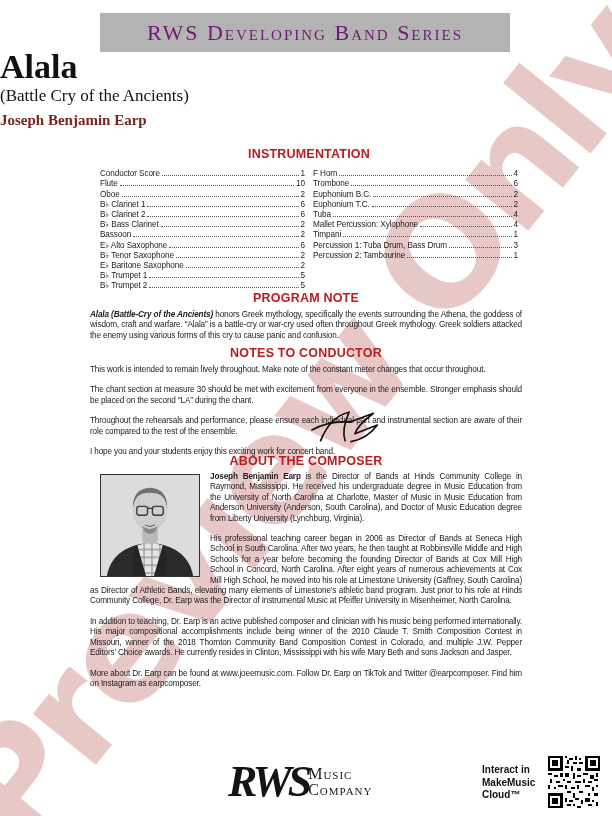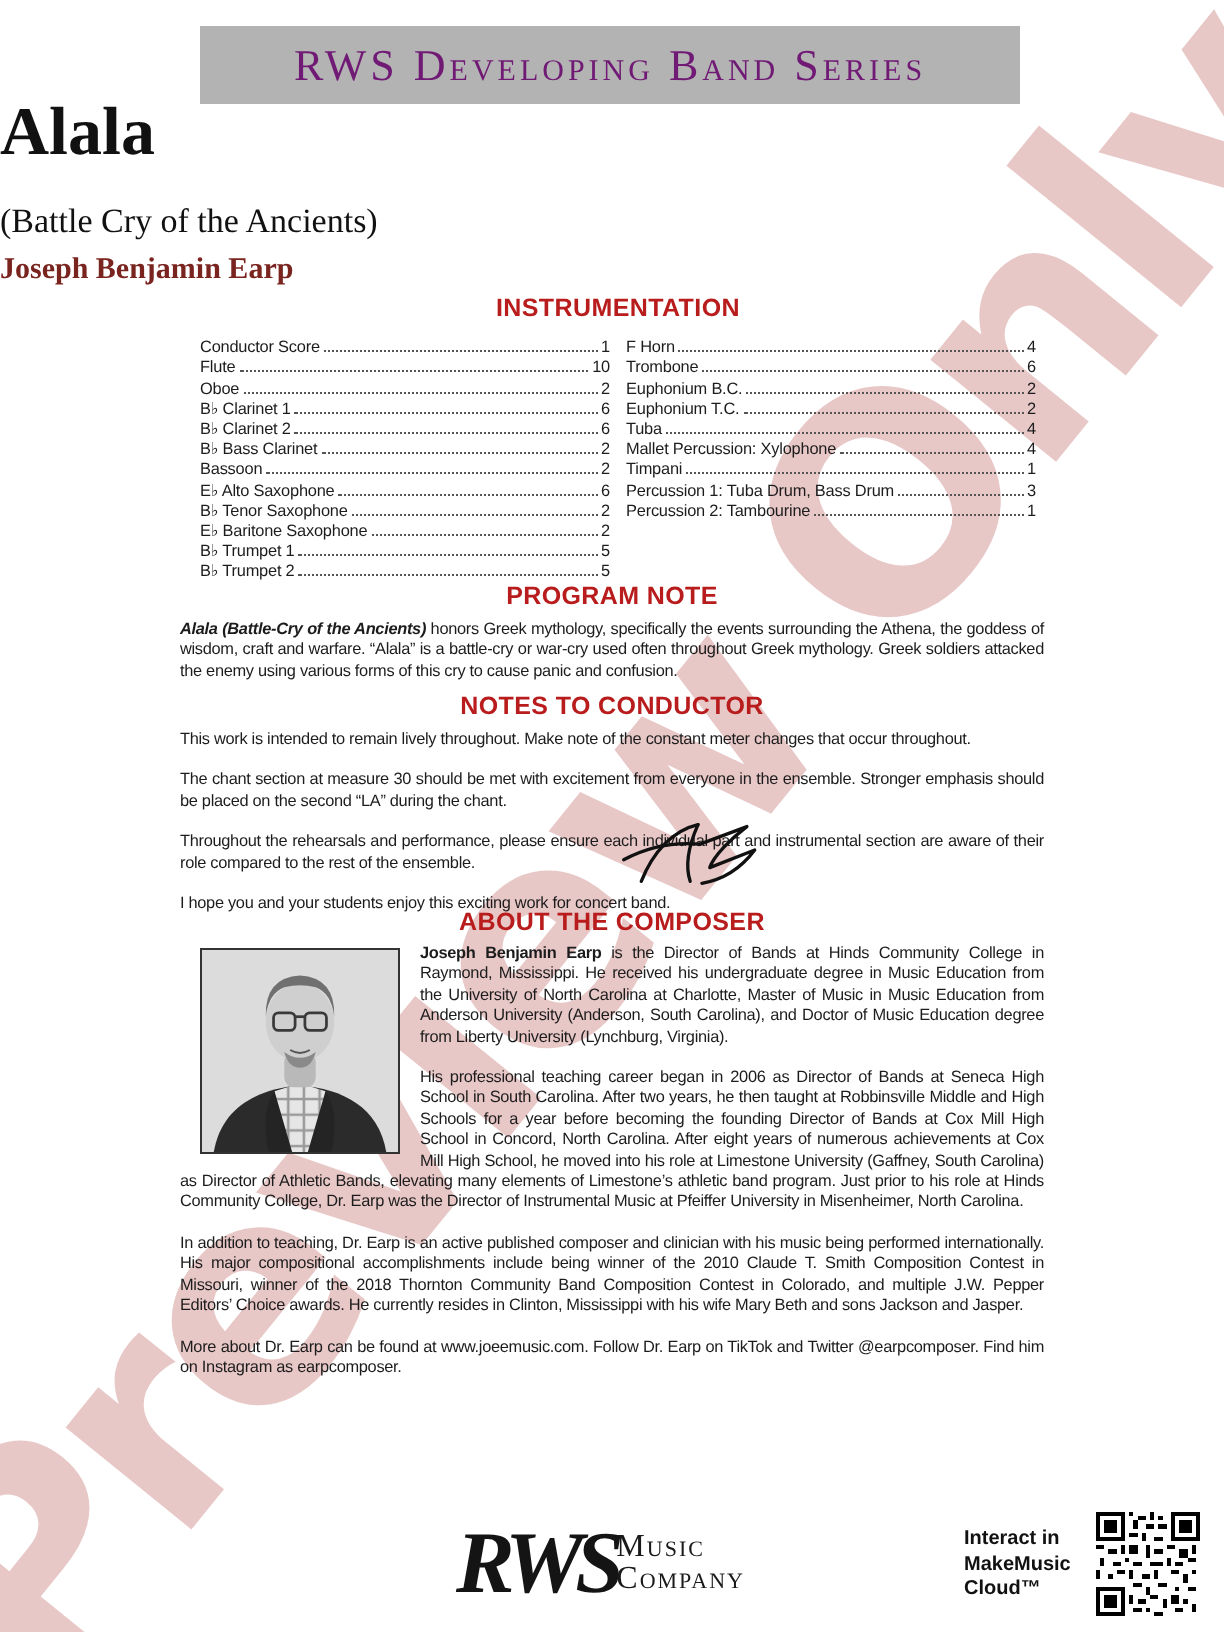--- a/index.html
+++ b/index.html
@@ -21,21 +21,21 @@
   .banner{
     position:absolute; left:100px; top:13px; width:410px; height:39px;
     background:#b3b3b3; display:flex; align-items:center; justify-content:center;
   }
   .banner span{
     font-family:"Liberation Serif", serif; font-variant:small-caps;
     font-size:22px; letter-spacing:2px; color:#701a75;
   }
   .title-block{position:absolute; left:0; top:50px; width:612px; text-align:left;}
   .title{font-family:"Liberation Serif", serif; font-weight:bold; font-size:34px; line-height:34px; color:#111;}
-  .subtitle{font-family:"Liberation Serif", serif; font-size:17px; line-height:21px; color:#111; margin-top:16px;}
+  .subtitle{font-family:"Liberation Serif", serif; font-size:17px; line-height:21px; color:#111; margin-top:1px;}
   .composer{font-family:"Liberation Serif", serif; font-weight:bold; font-size:15px; line-height:18px; color:#7a241f; margin-top:5px;}
   
   .sec-head{
     font-weight:bold; font-size:12.5px; letter-spacing:.2px; text-align:center; color:#b91c1c;
   }
   
   #instrumentation{position:absolute; left:100px; top:147px; width:418px;}
   .inst-cols{display:flex; gap:8px; margin-top:7px;}
   .inst-col{flex:1;}
   .inst-row{display:flex; align-items:flex-end; height:10.2px; font-size:8.2px; letter-spacing:-.1px;}

